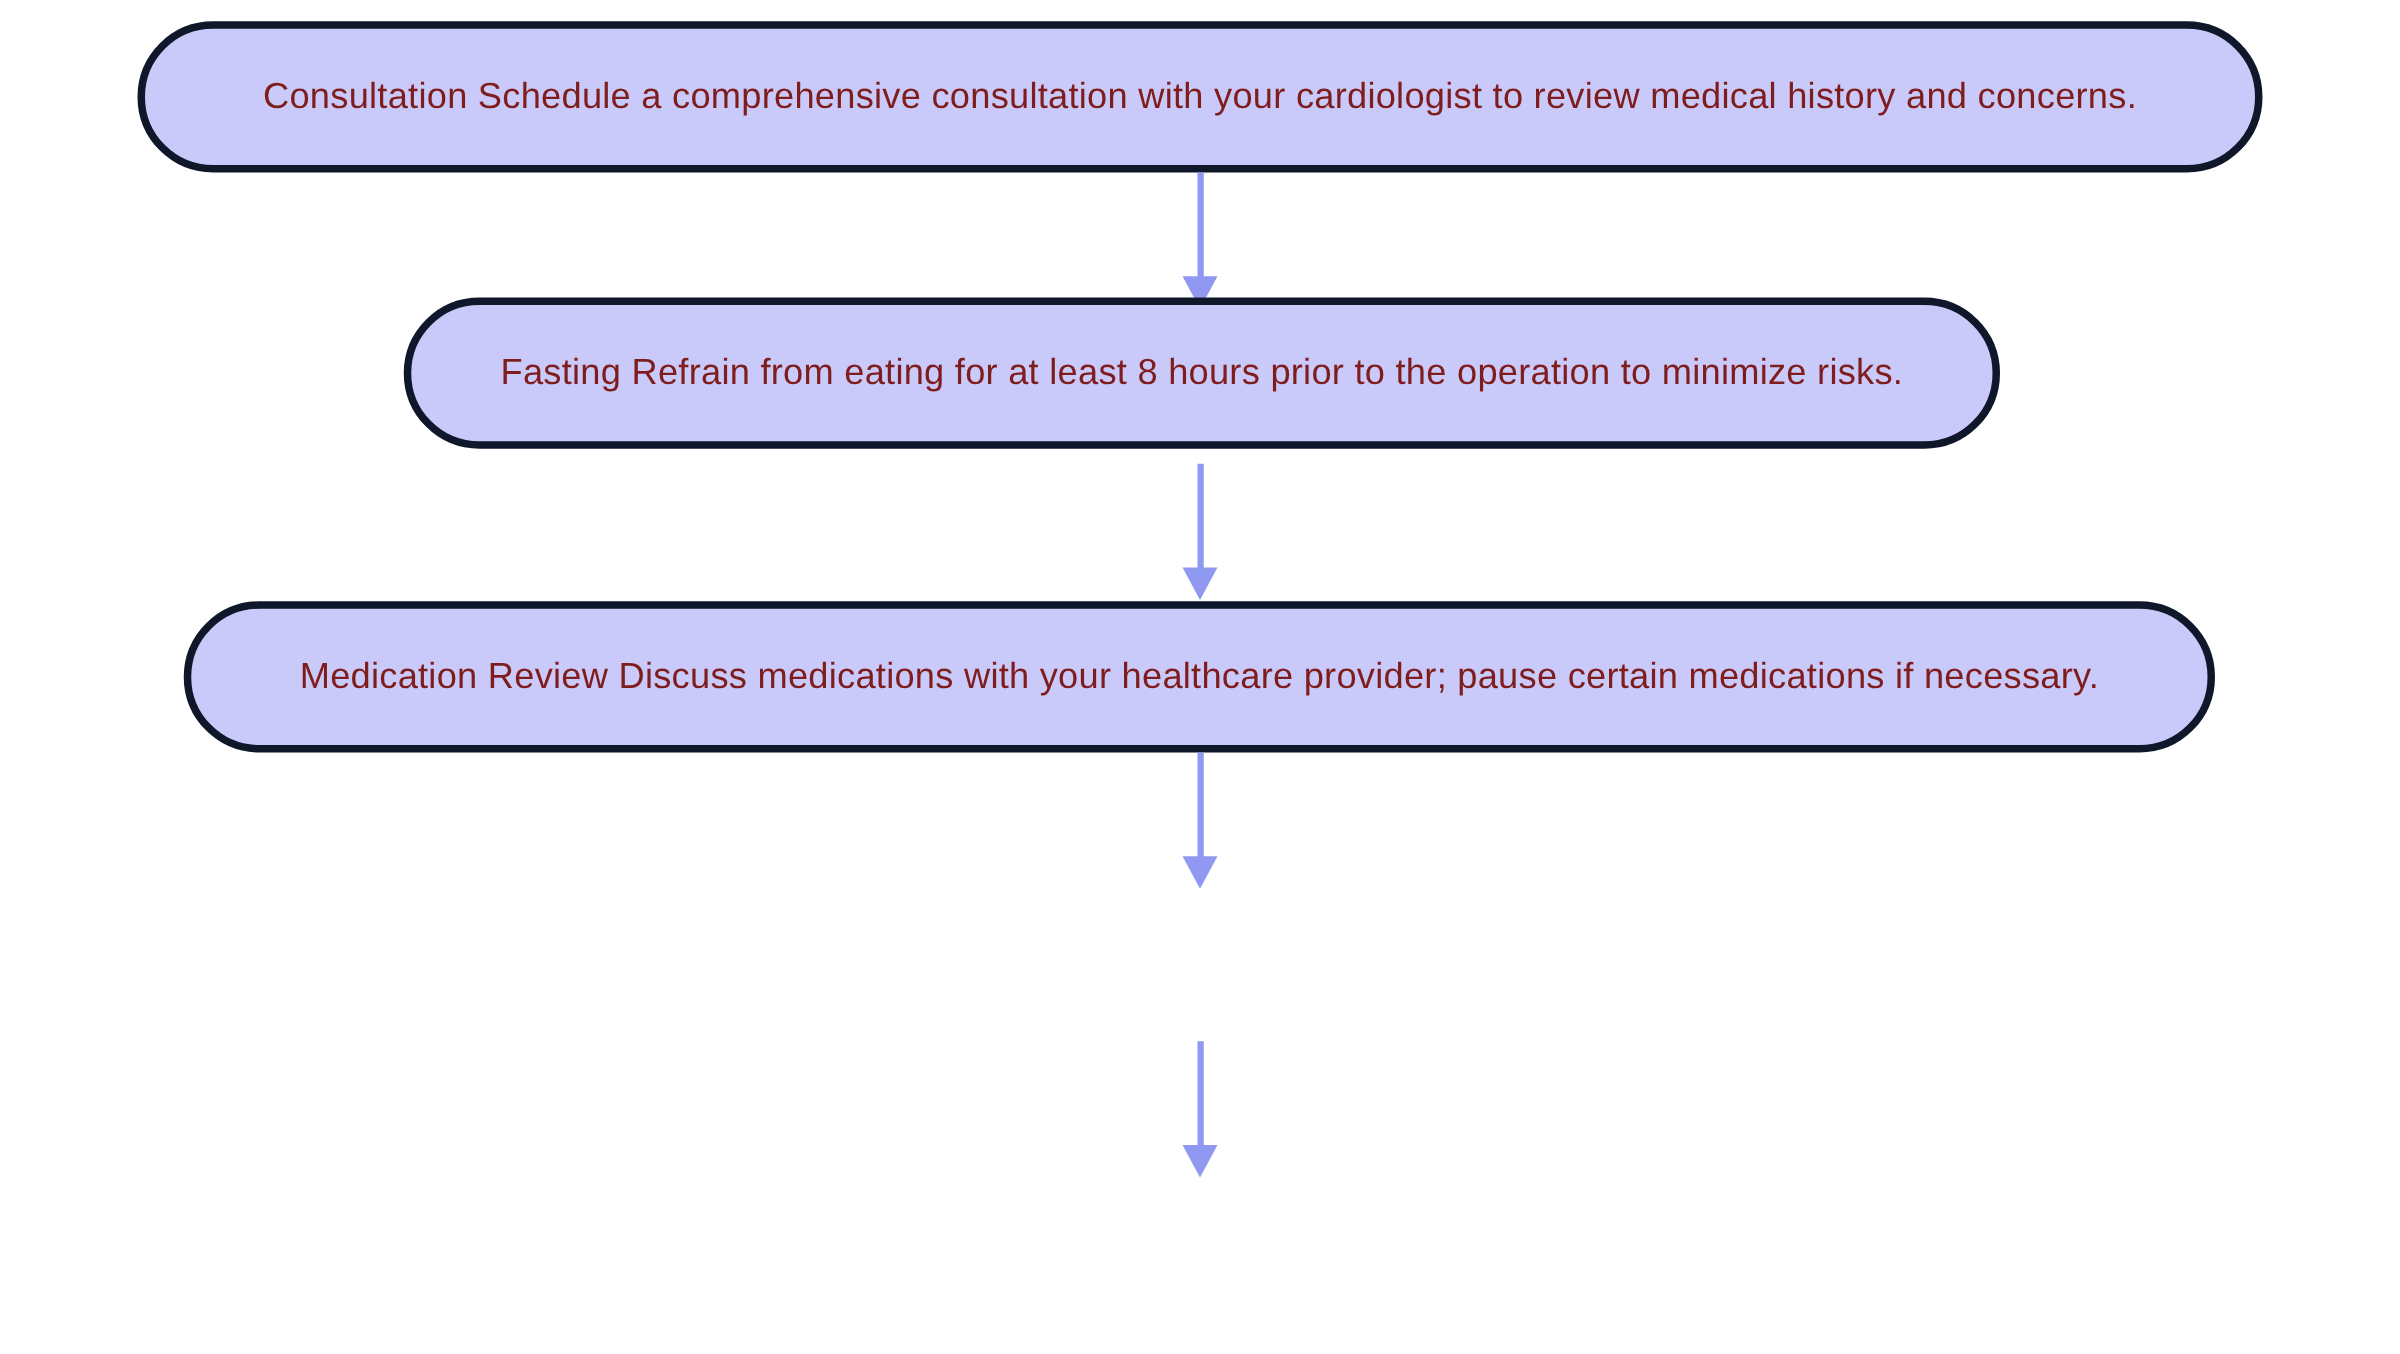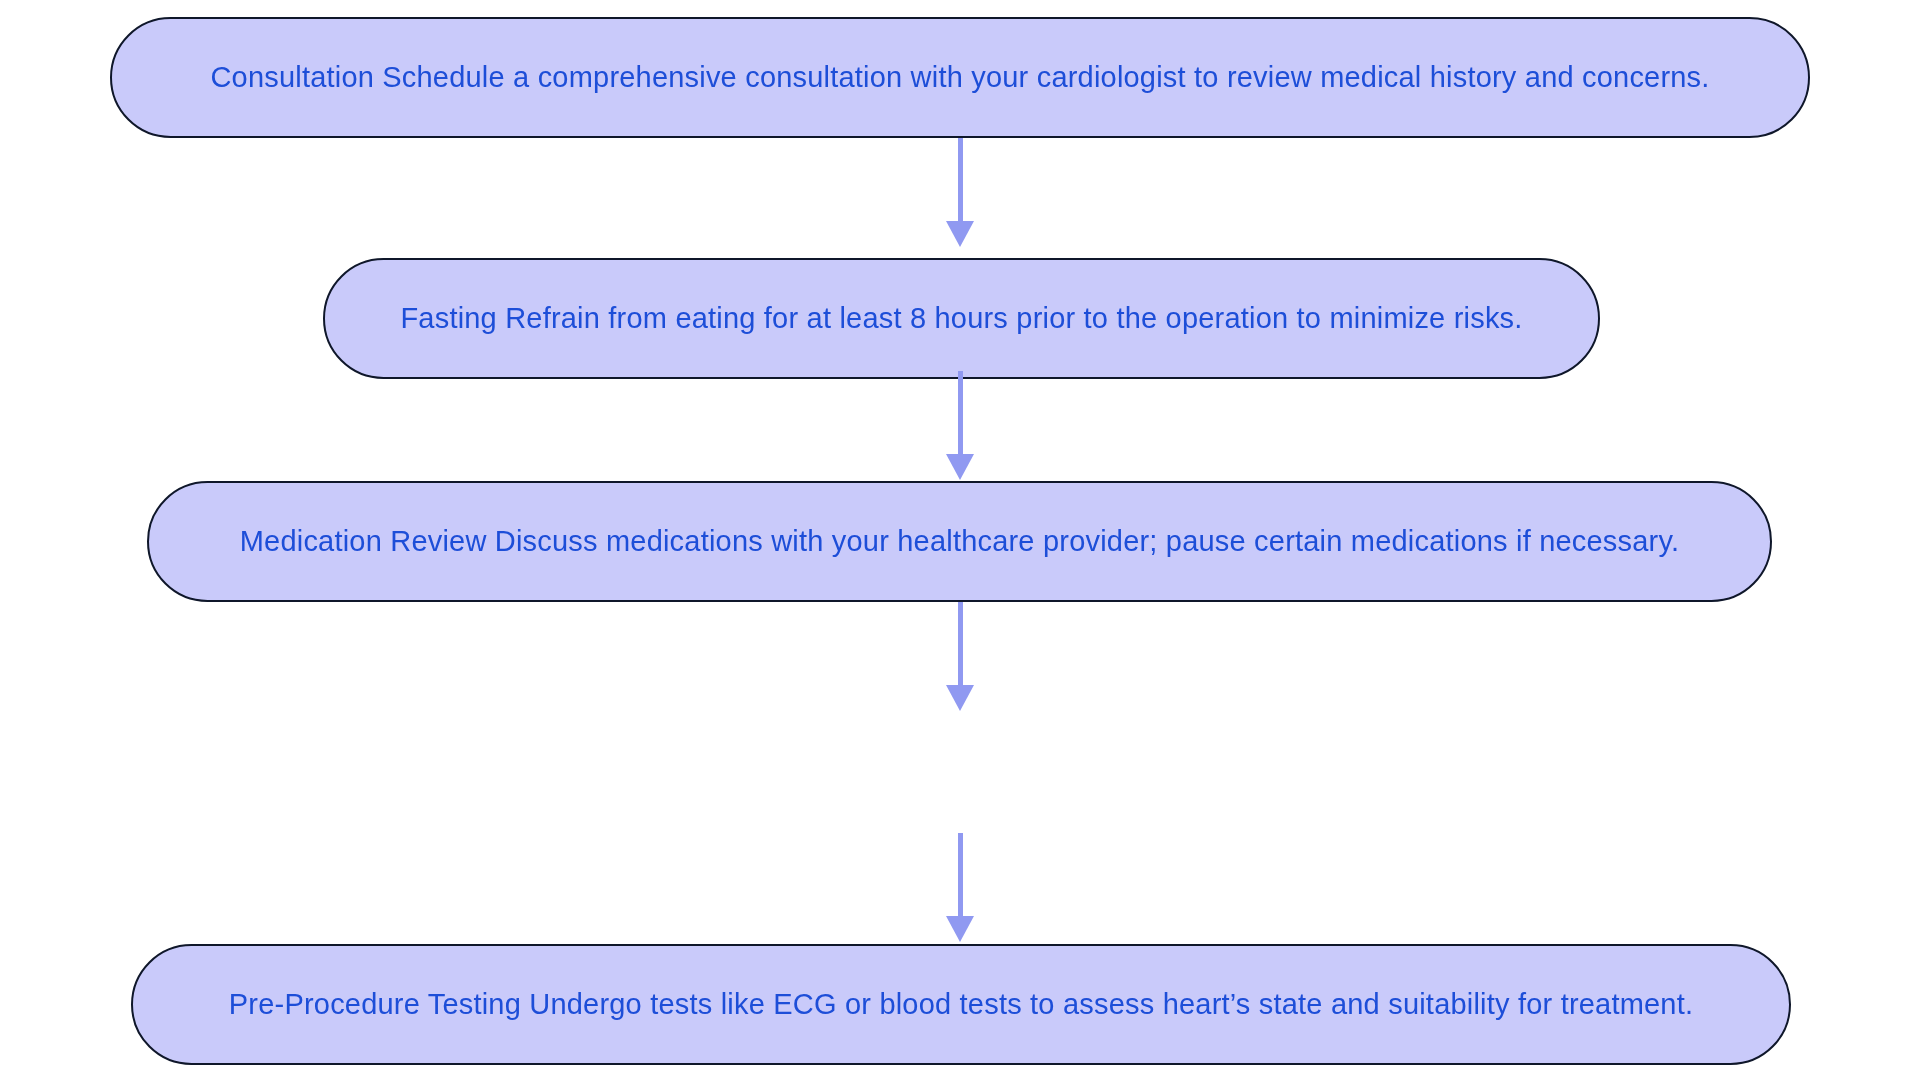--- a/index.html
+++ b/index.html
@@ -13,33 +13,33 @@
     width: 1920px;
     height: 1083px;
     background: #ffffff;
     overflow: hidden;
   }
   .node {
     position: absolute;
     height: 121px;
     box-sizing: border-box;
     background: #c9cafa;
-    border: 2px solid #0f172a;
+    border: 6px solid #0f172a;
     border-radius: 62px;
     display: flex;
     align-items: center;
     justify-content: center;
     text-align: center;
-    color: #1d4ed8;
+    color: #7f1d1d;
     font-size: 29px;
     letter-spacing: 0.2px;
     padding: 12px 40px;
   }
   .node-1 { left: 110px;  top: 17px;  width: 1700px; }
-  .node-2 { left: 323px;  top: 258px; width: 1277px; justify-content: center; }
+  .node-2 { left: 323px;  top: 238px; width: 1277px; justify-content: center; }
   .node-3 { left: 147px;  top: 481px; width: 1625px; }
   .node-4 { left: 224px;  top: 712px; width: 1466px; }
   .node-5 { left: 131px;  top: 944px; width: 1660px; }
 
   .arrow {
     position: absolute;
     left: 946px;            
     width: 28px;
     height: 109px;
   }
@@ -97,17 +97,14 @@
     <div class="shaft"></div>
     <div class="head"></div>
   </div>
 
 
   <div class="arrow arrow-4">
     <div class="shaft"></div>
     <div class="head"></div>
   </div>
 
-  <div class="node node-5">
-    <span>Pre-Procedure Testing Undergo tests like ECG or blood tests to assess heart’s state and suitability for treatment.</span>
-  </div>
 
 </div>
 
 </body></html>

